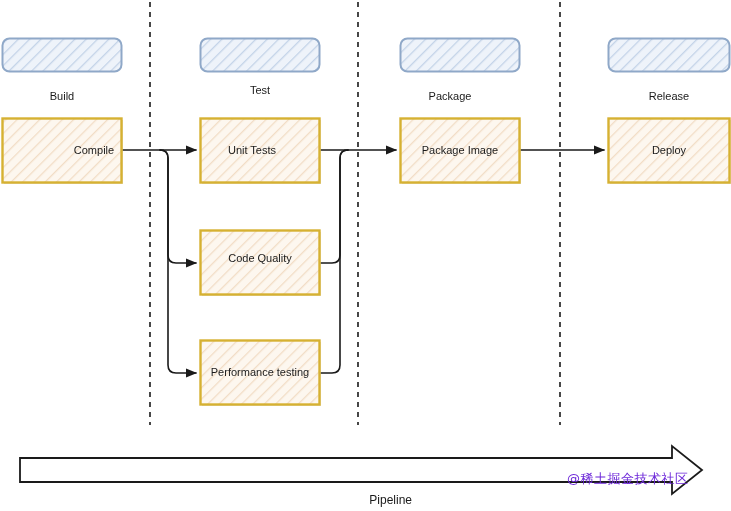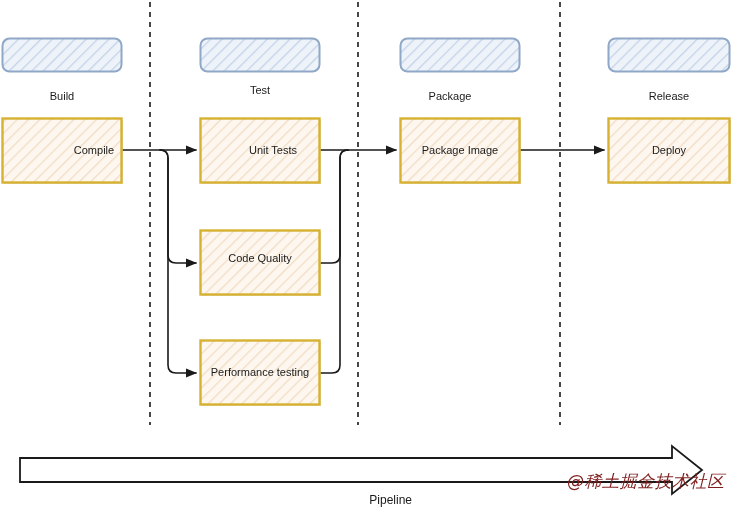--- a/index.html
+++ b/index.html
@@ -40,26 +40,25 @@
     margin-top: 41px;
   }
   .pipeline-label {
     position: absolute;
     font-size: 12px;
     color: #1a1a1a;
     text-align: right;
   }
   .watermark {
     position: absolute;
-    font-size: 17px;
-    color: #7f1d1d;
+    font-size: 13px;
+    color: #6d28d9;
     letter-spacing: 0.5px;
     white-space: nowrap;
     font-family: "DejaVu Sans", sans-serif;
-    font-style: italic;
   }
 </style>
 </head>
 <body>
 
 <div id="canvas">
 
   <svg class="layer" viewBox="0 0 731 511">
     <defs>
       <pattern id="hatch-blue" width="8" height="8" patternTransform="rotate(45)" patternUnits="userSpaceOnUse">
@@ -144,21 +143,21 @@
       <path d="M 20 458 L 672 458 L 672 446 L 702 470 L 672 494 L 672 482 L 20 482 Z" fill="#ffffff" stroke="#1a1a1a" stroke-width="1.8" stroke-linejoin="miter"></path>
     </g>
   </svg>
 
   <div class="node-label stage-label" style="left:2px; top:38px; width:120px; height:34px;">Build</div>
   <div class="node-label stage-label" style="left:200px; top:38px; width:120px; height:23px;">Test</div>
   <div class="node-label stage-label" style="left:400px; top:38px; width:100px; height:34px;">Package</div>
   <div class="node-label stage-label" style="left:608px; top:38px; width:122px; height:34px;">Release</div>
 
   <div class="node-label" style="left:2px; top:118px; width:120px; height:65px;margin-left:32px;">Compile</div>
-  <div class="node-label" style="left:200px; top:118px; width:104px; height:65px;padding-left:21px;">Unit Tests</div>
+  <div class="node-label" style="left:200px; top:118px; width:104px; height:65px;">Unit Tests</div>
   <div class="node-label" style="left:200px; top:230px; width:120px; height:56px;">Code Quality</div>
   <div class="node-label" style="left:200px; top:340px; width:120px; height:65px;border-radius:13px;">Performance testing</div>
   <div class="node-label" style="left:400px; top:118px; width:120px; height:65px;">Package Image</div>
   <div class="node-label" style="left:608px; top:118px; width:122px; height:65px;">Deploy</div>
 
   <div class="pipeline-label" style="left:312px; top:493px; width:100px;">Pipeline</div>
 
   <div class="watermark" style="left:567px; top:470px;">@稀土掘金技术社区</div>
 
 </div>

